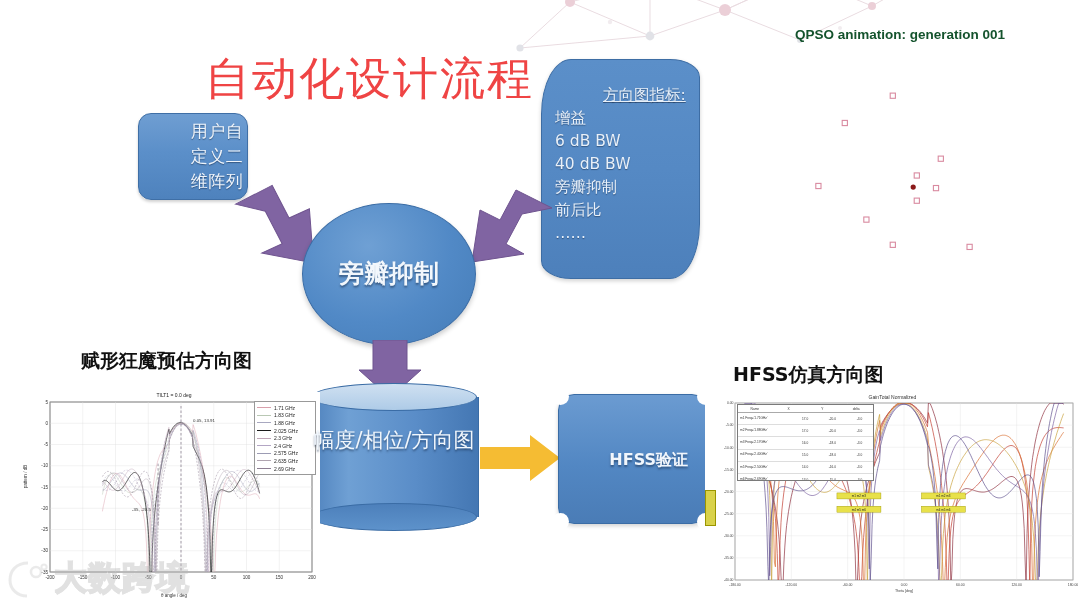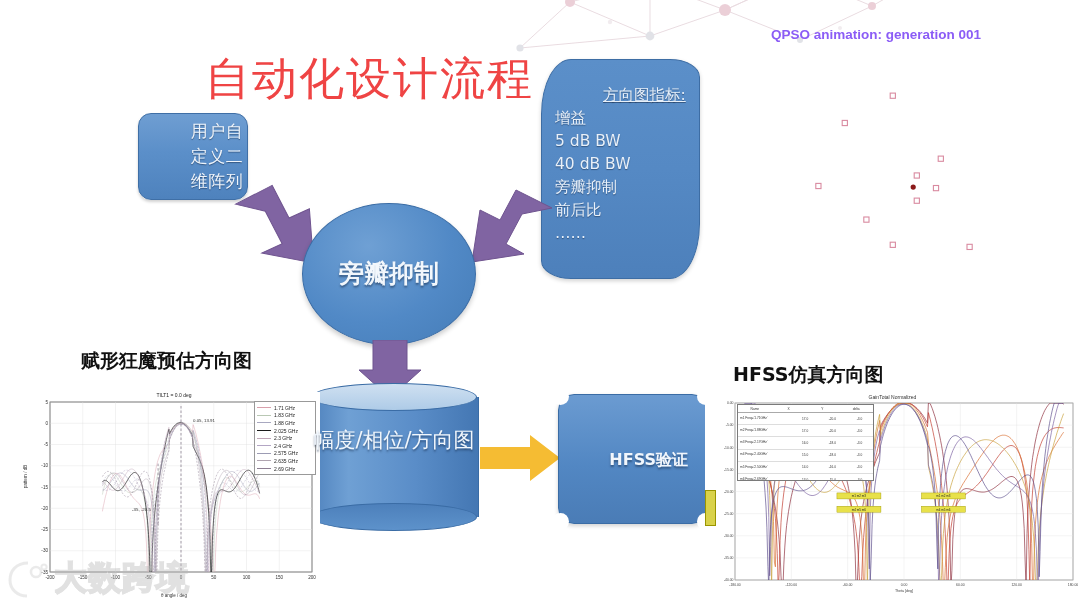--- a/index.html
+++ b/index.html
@@ -17,22 +17,22 @@
   
   .title{
     position:absolute;left:205px;top:4px;
     font-size:45px;line-height:62px;color:#ef4444;
     font-family:"DejaVu Serif","Liberation Serif",serif;
     letter-spacing:2px;font-weight:400;white-space:nowrap;margin-top:44px;
   }
 
   
   .qpso-label{
-    position:absolute;left:771px;top:27px;
-    font-size:13.5px;color:#8b5cf6;font-weight:700;white-space:nowrap;
+    position:absolute;left:795px;top:27px;
+    font-size:13.5px;color:#14532d;font-weight:700;white-space:nowrap;
   }
   .qpso-plot{position:absolute;left:780px;top:60px;width:240px;height:210px;}
 
   
   .arraybox{
     position:absolute;left:138px;top:113px;width:108px;height:85px;
     background:linear-gradient(180deg,#6f9ed2 0%,#5b8fc9 45%,#4e82bd 100%);
     border:1.4px solid #3f6fa6;border-radius:13px;
     box-shadow:0 2px 3px rgba(0,0,0,.18);
     display:flex;align-items:center;justify-content:center;
@@ -220,21 +220,21 @@
   </svg>
 
   <div class="arraybox">
     <span>用户自定义二维阵列</span>
   </div>
 
   <div class="specbox">
     <div class="inner">
       <div class="line hdr">方向图指标:</div>
       <div class="line">增益</div>
-      <div class="line">5 dB BW</div>
+      <div class="line">6 dB BW</div>
       <div class="line">40 dB BW</div>
       <div class="line">旁瓣抑制</div>
       <div class="line">前后比</div>
       <div class="line">……</div>
     </div>
   </div>
 
   <svg class="arrow" style="left:228px;top:182px;width:104px;height:90px" viewBox="0 0 104 90">
     <path d="M4 14 L40 -6 L58 26 L78 16 L84 70 L32 62 L52 52 L34 20 Z" transform="translate(4,8) rotate(2)" fill="#8064a2" stroke="#6f548f" stroke-width="1"></path>
   </svg>

